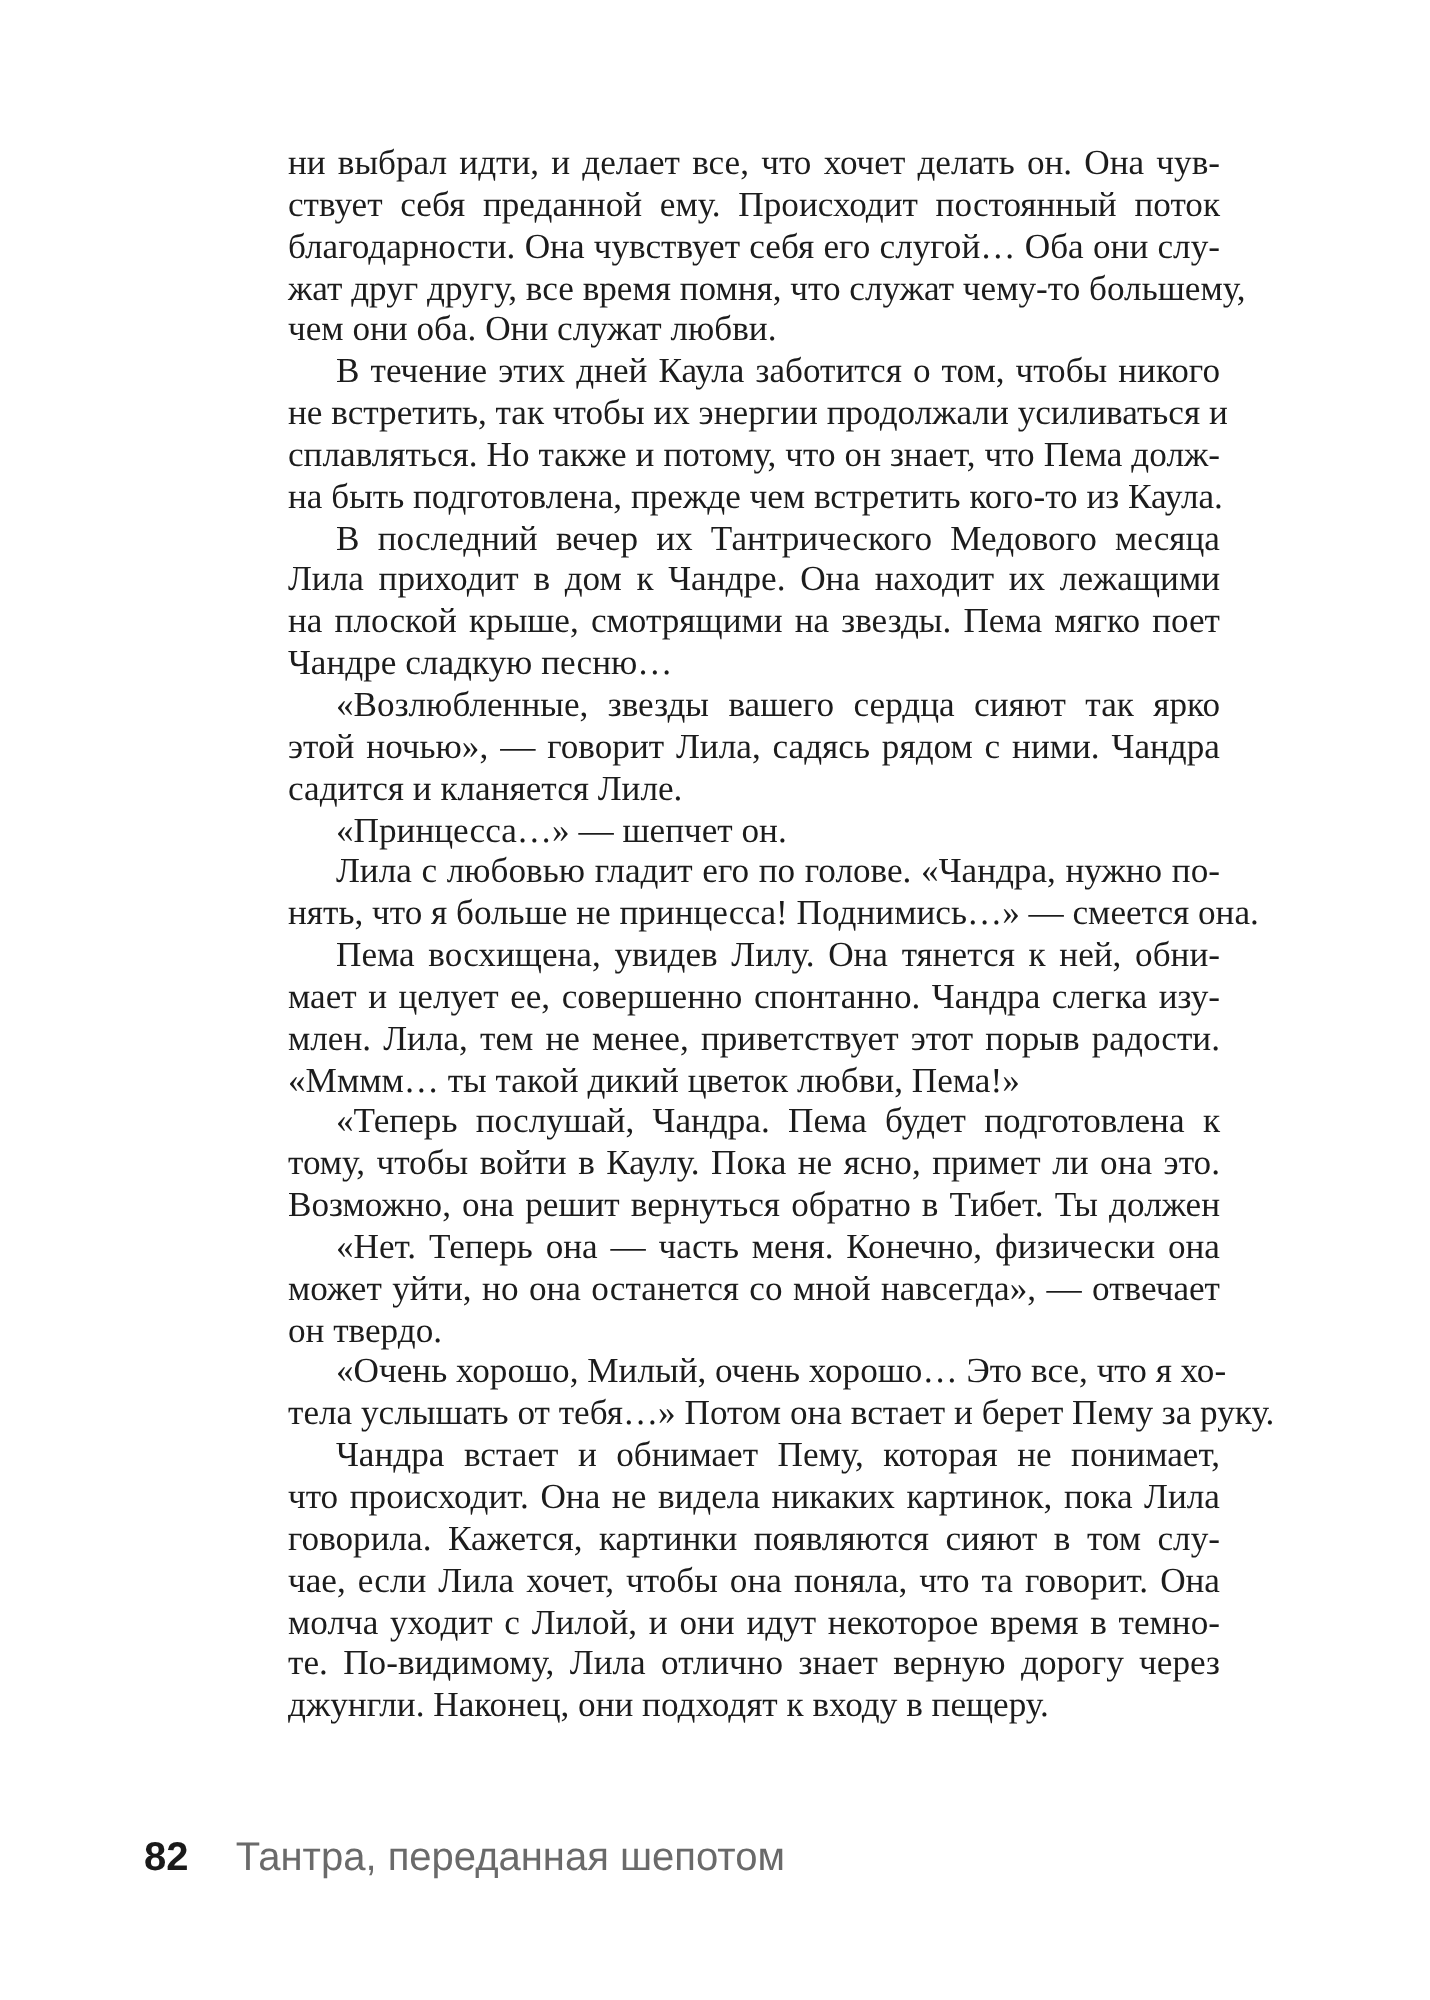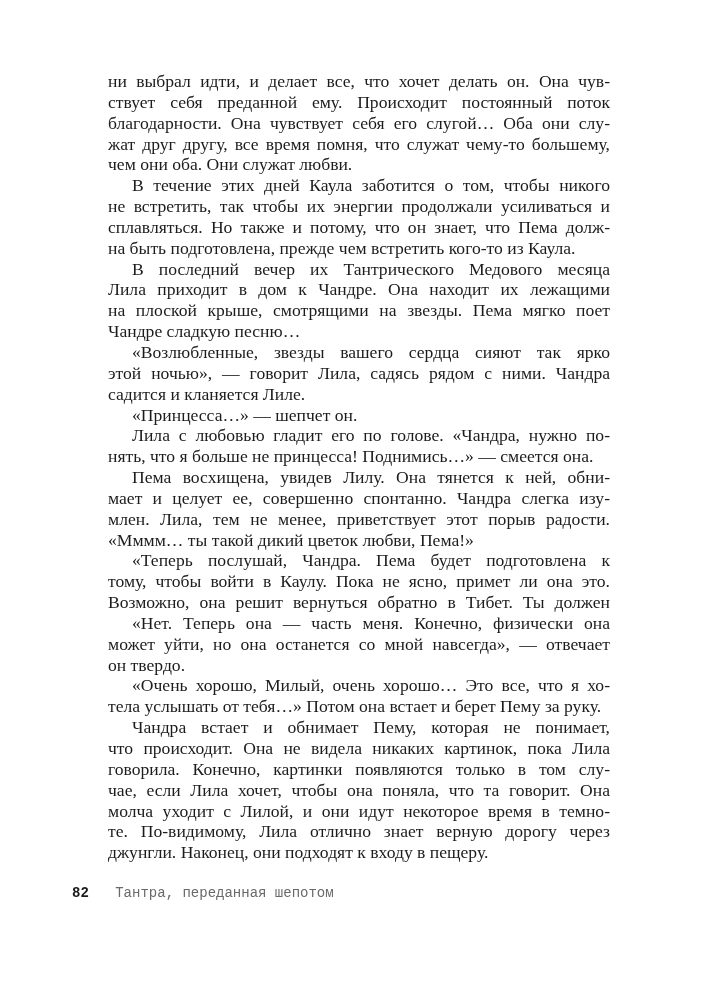--- a/index.html
+++ b/index.html
@@ -3,27 +3,27 @@
 <meta charset="utf-8">
 <style>
   html, body { margin: 0; padding: 0; background: #ffffff; }
   body { width: 715px; height: 1000px; position: relative; overflow: hidden; }
   .page { position: absolute; left: 0; top: 0; width: 715px; height: 1000px; background: #fff; }
   .text-block {
     position: absolute; left: 108px; top: 71px; width: 502px;
     font-family: "Liberation Serif", "DejaVu Serif", serif;
     font-size: 17.6px; line-height: 20.85px; color: #1c1c1c;
   }
-  .line { display: block; white-space: nowrap; text-align: justify; text-align-last: justify; height: 20.85px; }
+  .line { display: block; white-space: nowrap; text-align: justify; text-align-last: justify; height: 20.85px; margin-left: 36px; }
   .line.last { text-align-last: left; }
   .line.indent { padding-left: 24px; }
   .footer {
-    position: absolute; left: 72px; top: 885px;
-    font-family: Liberation Mono, monospace;
-    font-size: 14px; color: #6a6a6a; white-space: nowrap;
+    position: absolute; left: 72px; top: 918px;
+    font-family: Liberation Sans, sans-serif;
+    font-size: 20px; color: #6a6a6a; white-space: nowrap;
   }
   .page-num { font-weight: bold; color: #1a1a1a; margin-right: 18px; }
 </style>
 </head>
 <body>
 
 <div class="page">
   <div class="text-block" id="text-block">
       <span class="line">ни выбрал идти, и делает все, что хочет делать он. Она чув-</span>
       <span class="line">ствует себя преданной ему. Происходит постоянный поток</span>
@@ -51,21 +51,21 @@
       <span class="line indent">«Теперь послушай, Чандра. Пема будет подготовлена к</span>
       <span class="line">тому, чтобы войти в Каулу. Пока не ясно, примет ли она это.</span>
       <span class="line">Возможно, она решит вернуться обратно в Тибет. Ты должен</span>
       <span class="line indent">«Нет. Теперь она — часть меня. Конечно, физически она</span>
       <span class="line">может уйти, но она останется со мной навсегда», — отвечает</span>
       <span class="line last">он твердо.</span>
       <span class="line indent">«Очень хорошо, Милый, очень хорошо… Это все, что я хо-</span>
       <span class="line last">тела услышать от тебя…» Потом она встает и берет Пему за руку.</span>
       <span class="line indent">Чандра встает и обнимает Пему, которая не понимает,</span>
       <span class="line">что происходит. Она не видела никаких картинок, пока Лила</span>
-      <span class="line">говорила. Конечно, картинки появляются только в том слу-</span>
+      <span class="line">говорила. Кажется, картинки появляются сияют в том слу-</span>
       <span class="line">чае, если Лила хочет, чтобы она поняла, что та говорит. Она</span>
       <span class="line">молча уходит с Лилой, и они идут некоторое время в темно-</span>
       <span class="line">те. По-видимому, Лила отлично знает верную дорогу через</span>
       <span class="line last">джунгли. Наконец, они подходят к входу в пещеру.</span>
     </div>
   <div class="footer">
     <span class="page-num">82</span>
     <span class="book-title">Тантра, переданная шепотом</span>
   </div>
 </div>

